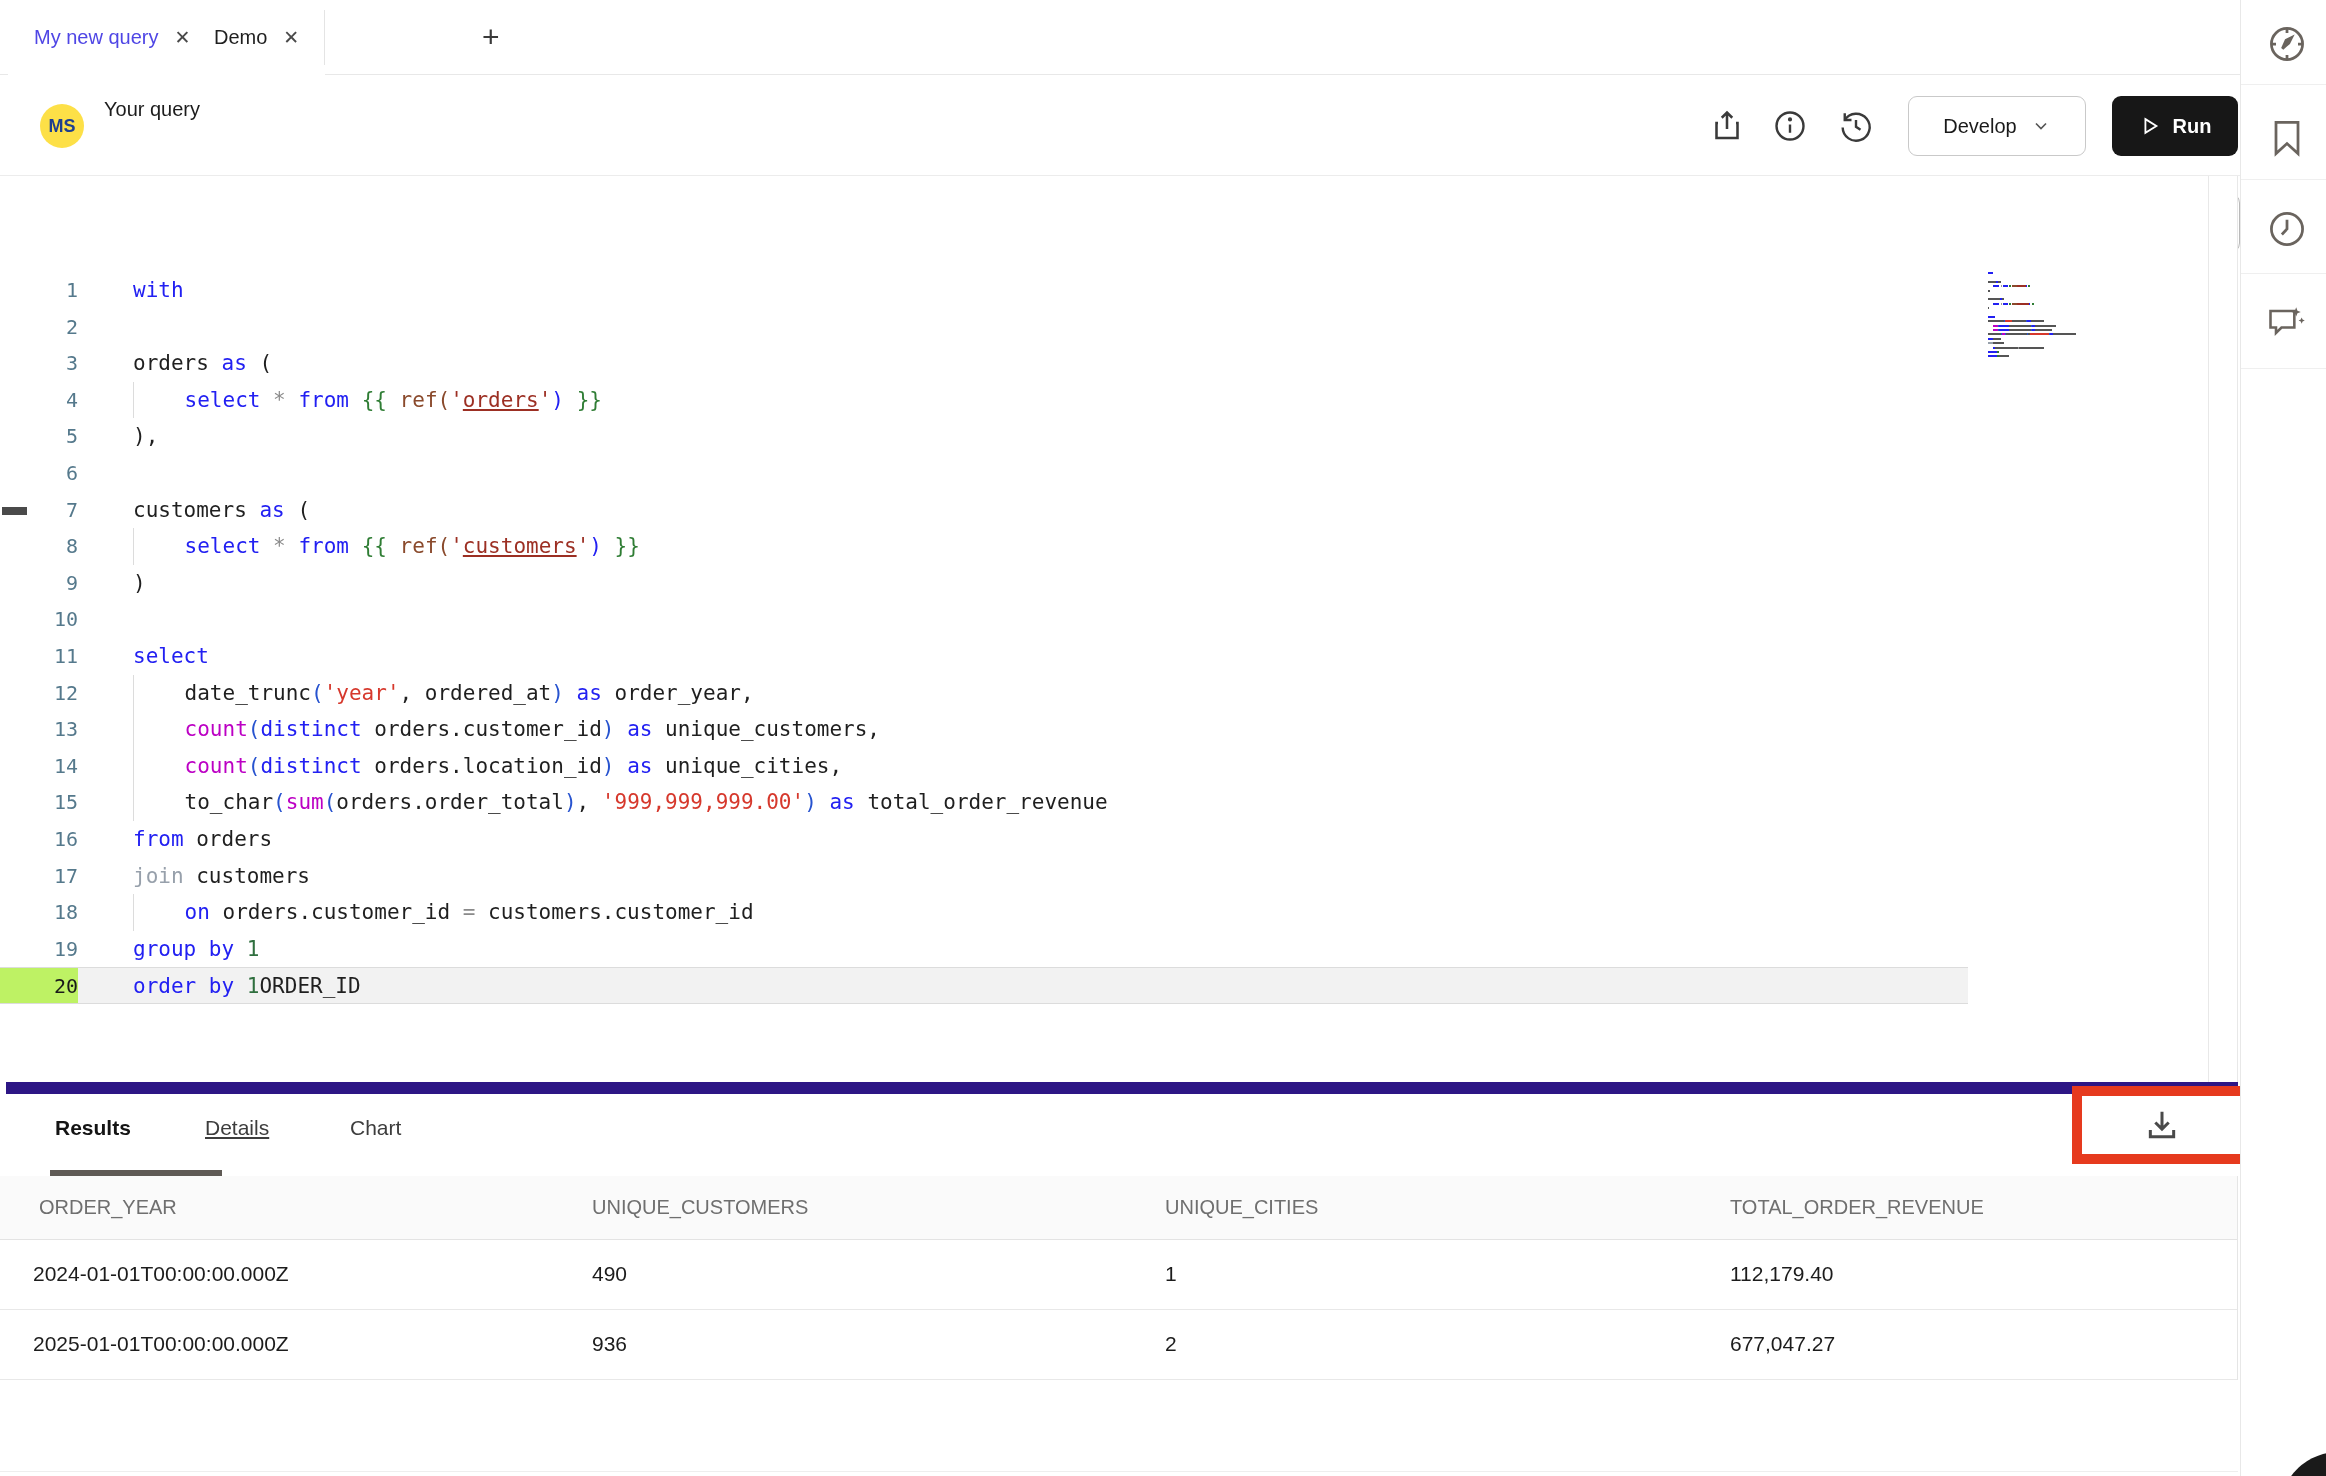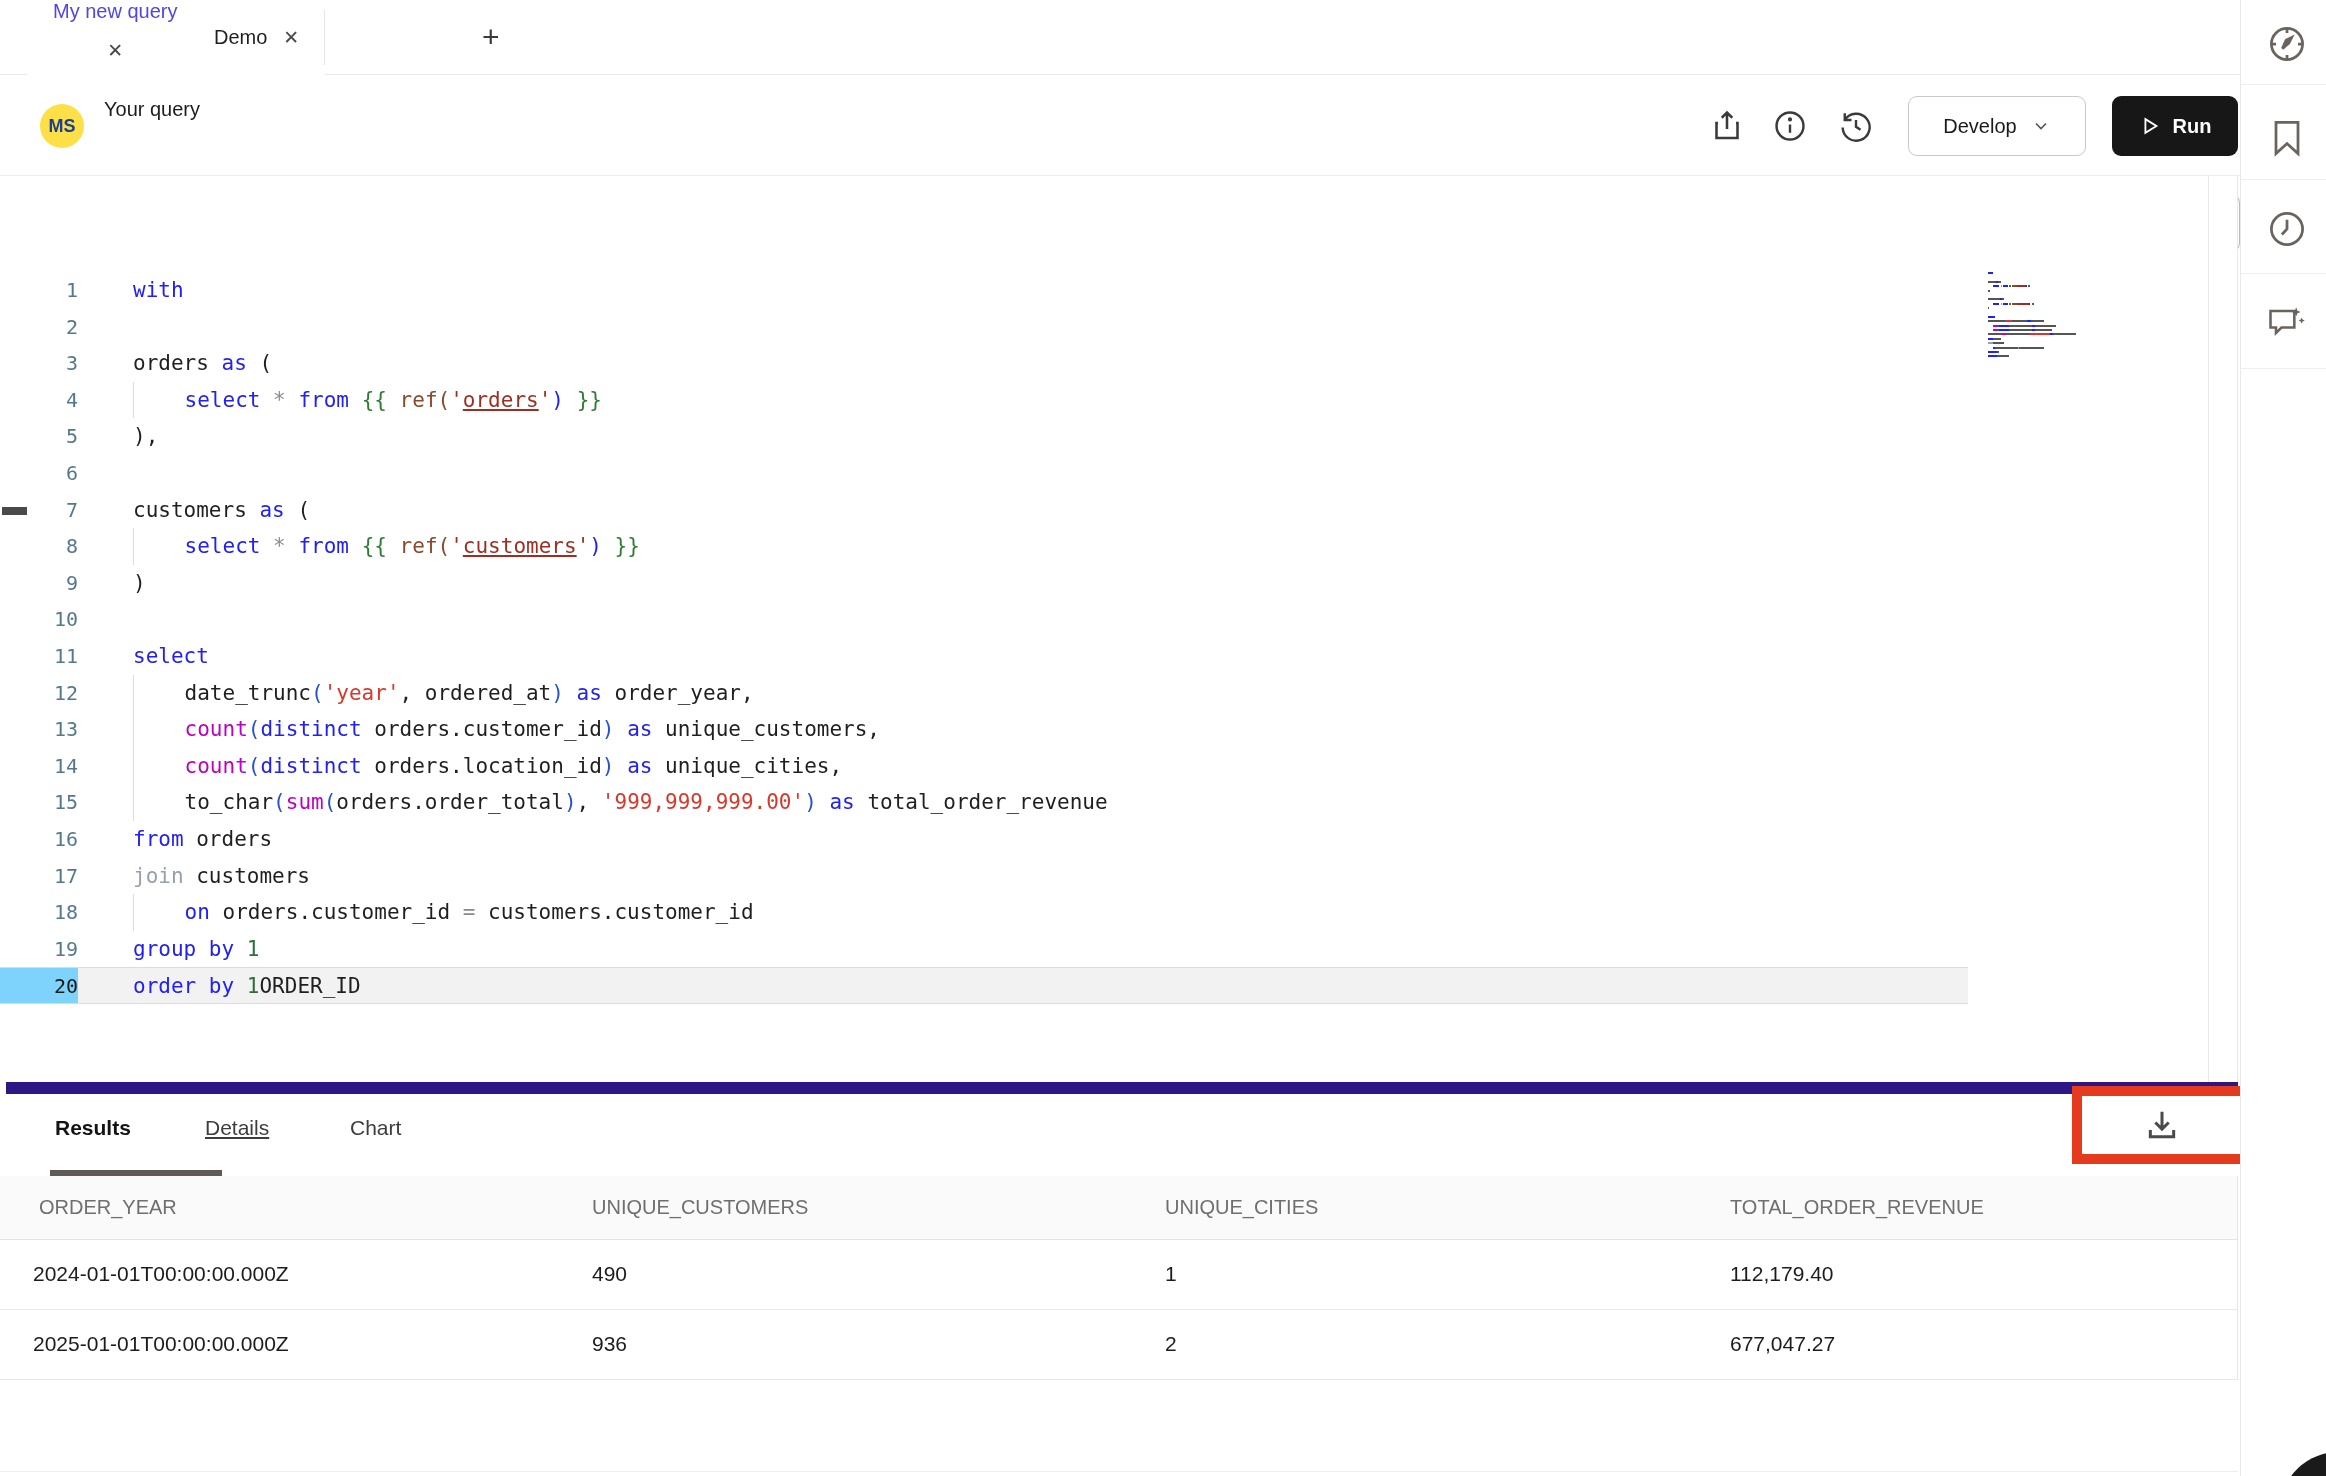--- a/index.html
+++ b/index.html
@@ -5,21 +5,21 @@
   * { margin:0; padding:0; box-sizing:border-box; }
   html,body { width:2326px; height:1476px; background:#fff; overflow:hidden;
               font-family:"Liberation Sans", sans-serif; color:#1a1a1a; }
 
   
   #tabbar { position:absolute; left:0; top:0; width:2240px; height:75px;
             border-bottom:1px solid #e8e8e8; background:#fff; }
   .tab { position:absolute; top:0; height:75px; display:flex; align-items:center;
          gap:16px; padding:0 26px; font-size:20px; background:#fff; }
   .tab .sep { position:absolute; right:0; top:10px; bottom:10px; width:1px; background:#e4e4e4; }
-  #tab-1 { left:27px; color:#4f46e5;flex-direction:column; }
+  #tab-1 { left:8px; color:#4f46e5; }
   #tab-2 { left:188px; color:#1f1f1f;text-align:center; }
   .tab-close { font-size:19px; color:#4a4a4a; cursor:pointer; }
   #tab-add { position:absolute; left:482px; top:20px; font-size:30px; color:#3a3a3a;
              font-weight:400; line-height:34px; }
 
   
   #qheader { position:absolute; left:0; top:76px; width:2240px; height:100px;
              border-bottom:1px solid #ececec; background:#fff; }
   #avatar { position:absolute; left:40px; top:104px; width:44px; height:44px; border-radius:50%;
             background:#fde047; color:#1e3f8f; font-weight:bold; font-size:18px;
@@ -48,21 +48,21 @@
 
   
   #editor { position:absolute; left:0; top:176px; width:2208px; height:906px; background:#fff; }
   #code-lines { position:absolute; left:0; top:96px; width:100%;
                 font-family:"DejaVu Sans Mono", monospace; font-size:21px; white-space:pre; }
   .cl { position:relative; height:36.6px; line-height:36.6px; display:flex; }
   .cl .gut { width:78px; text-align:right; color:#55798c; flex:0 0 78px; font-size:20px; }
   .cl .src { padding-left:55px; position:relative; }
   .cl.active { background:#f2f2f2; border-top:1px solid #dcdcdc; border-bottom:1px solid #dcdcdc;
                width:1968px; }
-  .cl.active .gut { color:#1a1a1a; background:#7dd3fc; }
+  .cl.active .gut { color:#1a1a1a; background:#bef264; }
   .tk-kw{color:#2220f2} .tk-id{color:#1f1f1f} .tk-op{color:#8a8a8a}
   .tk-fn{color:#bc00c4} .tk-str{color:#d6382c} .tk-strl{color:#9c2f23}
   .tk-strlu{color:#9c2f23; text-decoration:underline}
   .tk-ref{color:#8a4a2c} .tk-jinja{color:#2f7d34} .tk-num{color:#2f6f3e}
   .tk-join{color:#97a0ab} .tk-pr{color:#2753cf}
   .tk-gd{display:inline-block; width:0; border-left:1px solid #dcdcdc; height:36.6px; vertical-align:top;}
 
   
   #minimap { position:absolute; left:1988px; top:272px; width:104px; height:92px; cursor:pointer; }
   .mm-line { height:2px; margin-bottom:2.4px; display:flex; gap:0; }

